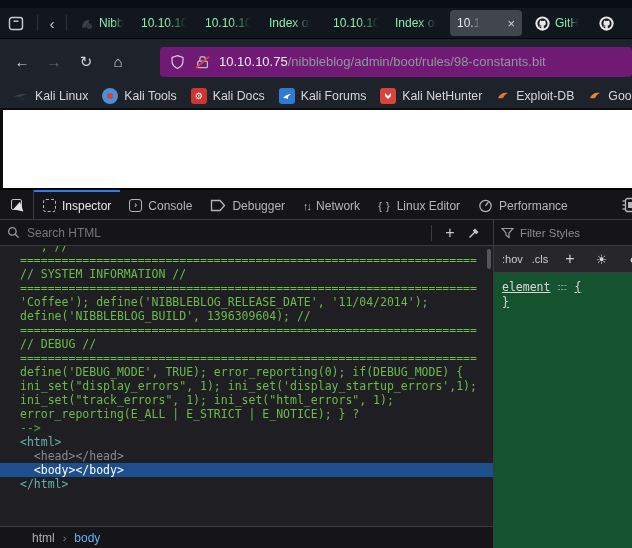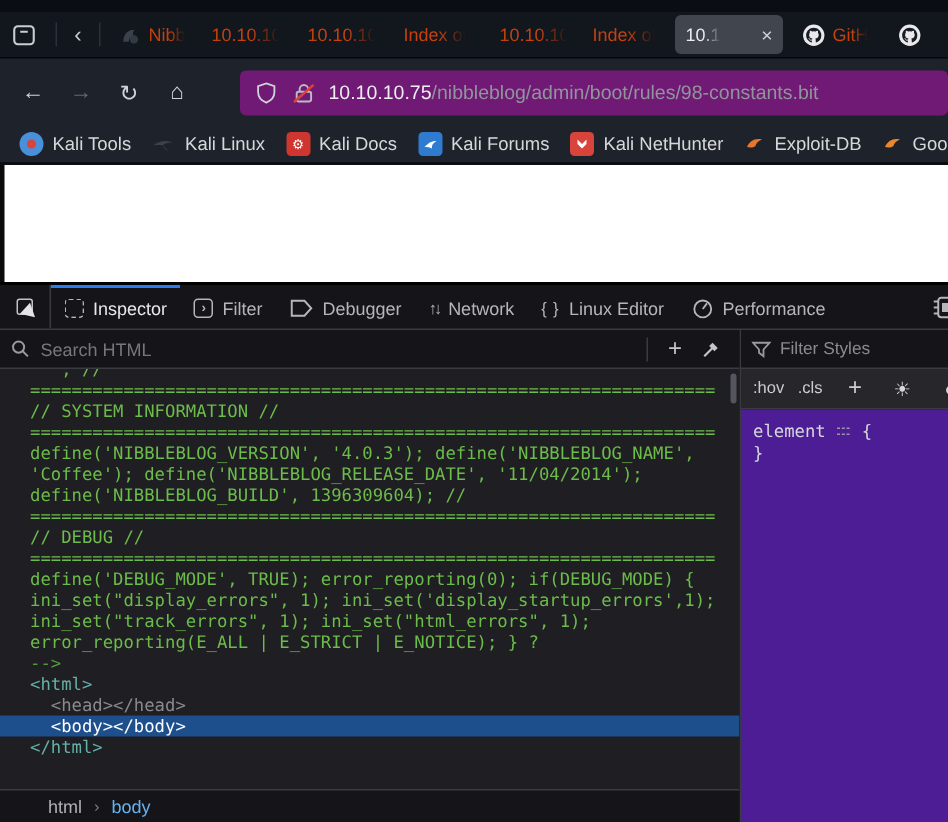--- a/index.html
+++ b/index.html
@@ -7,21 +7,21 @@
               font-family:"Liberation Sans", sans-serif; }
   .screen { width:632px; height:548px; display:flex; flex-direction:column; }
 
   
   .top-strip { height:8px; background:#0a0d13; }
   .tab-bar { height:30px; background:#12161d; display:flex; align-items:center; overflow:hidden; }
   .fxview { width:38px; display:flex; justify-content:center; }
   .tb-sep { width:1px; height:16px; background:#2b313a; margin:0 5px; }
   .tab-scroll-left { width:22px; color:#c9ced4; font-size:15px; text-align:center; }
   .tab { height:30px; display:flex; align-items:center; padding:0 7px; gap:5px;
-         color:#c2410c; font-size:12px; flex:none; cursor:default; }
+         color:#86efac; font-size:12px; flex:none; cursor:default; }
   .tab .tlabel { white-space:nowrap; overflow:hidden;
          -webkit-mask-image:linear-gradient(90deg,#000 55%,transparent 97%);
                  mask-image:linear-gradient(90deg,#000 55%,transparent 97%); }
   .t1{width:62px}.t2{width:64px}.t3{width:64px}.t4{width:64px}.t5{width:62px}.t6{width:58px}
   .t8{width:64px; margin-left:6px}.t9{width:40px}
   .tab.active { width:72px; height:26px; margin-left:4px; background:#41464e; border-radius:4px;
                 color:#e9ebee;gap:24px; }
   .tab.active .tlabel{ -webkit-mask-image:linear-gradient(90deg,#000 45%,transparent 90%);
                        mask-image:linear-gradient(90deg,#000 45%,transparent 90%); }
   .tab-close { margin-left:auto; color:#cfd3d8; font-size:13px; line-height:1; }
@@ -107,22 +107,22 @@
                   font-size:11.5px; margin-left:6px; min-width:0;
                   font-family:"Liberation Sans",sans-serif; }
   .filter-input::placeholder { color:#8a8a90; }
   .pseudo-row { height:27px; background:#26262b; border-bottom:1px solid #3a3a42;
                 display:flex; align-items:center; padding:0 8px; gap:9px; position:relative;
                 overflow:hidden; flex:none; }
   .pseudo-btn { color:#cdcdd1; font-size:11px; }
   .add-rule { color:#cdcdd1; font-size:16px; margin-left:8px; }
   .sun { color:#d7d7db; font-size:13px; margin-left:12px; }
   .moon { position:absolute; right:-6px; color:#d7d7db; font-size:14px; }
-  .rules { flex:1; background:#4c1d95; font-family:"DejaVu Sans Mono", monospace;
-           font-size:11.5px; color:#d7d7db; padding:7px 8px; line-height:15px; }
+  .rules { flex:1; background:#14532d; font-family:"DejaVu Sans Mono", monospace;
+           font-size:11.5px; color:#d7d7db; padding:7px 8px; line-height:15px;text-decoration:underline; }
   .rule-head { display:flex; align-items:center; gap:8px; }
   .dotgrid { width:8px; height:6px; position:relative; display:inline-block; }
   .dotgrid::before { content:""; position:absolute; width:1.6px; height:1.6px; background:#9a9a9e;
      box-shadow:3.2px 0 #9a9a9e, 6.4px 0 #9a9a9e, 0 4px #9a9a9e, 3.2px 4px #9a9a9e, 6.4px 4px #9a9a9e; }
 
   svg { display:block; }
 </style>
 </head>
 <body>
 
@@ -197,30 +197,30 @@
         <line x1="2" y1="14" x2="15" y2="2.6" stroke="#d8433c" stroke-width="1.7"></line>
       </svg>
       <div class="url-text">
         <span class="url-host">10.10.10.75</span><span class="url-path">/nibbleblog/admin/boot/rules/98-constants.bit</span>
       </div>
     </div>
   </div>
 
   <div class="bookmarks-bar">
     <div class="bm">
+      <svg width="16" height="16" viewBox="0 0 16 16">
+        <path d="M1 9c4-3 8-4 13-2-3 0-5 .6-6.5 1.8C9 10.5 10.5 12 12 13c-2.5-1-4-2.5-4.5-4C5.5 8.6 3.2 8.7 1 9z" fill="#39414b"></path>
+      </svg>
+      <span>Kali Linux</span>
+    </div>
+    <div class="bm">
       <span class="bm-ic" style="background:#4a8fd9; border-radius:50%">
           <span style="width:6px;height:6px;background:#d8433c;border-radius:50%"></span>
         </span>
       <span>Kali Tools</span>
-    </div>
-    <div class="bm">
-      <svg width="16" height="16" viewBox="0 0 16 16">
-        <path d="M1 9c4-3 8-4 13-2-3 0-5 .6-6.5 1.8C9 10.5 10.5 12 12 13c-2.5-1-4-2.5-4.5-4C5.5 8.6 3.2 8.7 1 9z" fill="#39414b"></path>
-      </svg>
-      <span>Kali Linux</span>
     </div>
     <div class="bm">
       <span class="bm-ic" style="background:#cf3630">⚙</span>
       <span>Kali Docs</span>
     </div>
     <div class="bm">
       <span class="bm-ic" style="background:#2f7bd0">
         <svg width="10" height="10" viewBox="0 0 10 10">
             <path d="M1 7C4 4 6 3 9 3 6.5 4.5 5.5 6 6 8 4.5 7 3 7 1 7z" fill="#fff"></path>
           </svg>
@@ -259,21 +259,21 @@
         <span class="pick-arrow"></span>
       </div>
       <div class="dt-tab active">
         <span class="ico-box dashed"></span>
         <span>Inspector</span>
       </div>
       <div class="dt-tab">
         <span class="ico-box">
             <span class="gt">›</span>
           </span>
-        <span>Filter</span>
+        <span>Console</span>
       </div>
       <div class="dt-tab">
         <svg width="16" height="13" viewBox="0 0 16 13">
           <path d="M1.5 1.5h8.5l4.5 5-4.5 5H1.5z" fill="none" stroke="#b6b6ba" stroke-width="1.3"></path>
         </svg>
         <span>Debugger</span>
       </div>
       <div class="dt-tab">
         <span class="net-arrows">↑↓</span>
         <span>Network</span>
@@ -317,21 +317,20 @@
               <path d="M8 2.5l3.5 3.5-2.2 2.2L5.8 4.7z" fill="#c6c6ca"></path>
             </svg>
           </div>
         </div>
 
         <div class="markup">
           <div class="ln first">  ', //</div>
           <div class="ln">==================================================================</div>
           <div class="ln">// SYSTEM INFORMATION //</div>
           <div class="ln">==================================================================</div>
-          <div class="ln">define('NIBBLEBLOG_VERSION', '4.0.3'); define('NIBBLEBLOG_NAME',</div>
           <div class="ln">'Coffee'); define('NIBBLEBLOG_RELEASE_DATE', '11/04/2014');</div>
           <div class="ln">define('NIBBLEBLOG_BUILD', 1396309604); //</div>
           <div class="ln">==================================================================</div>
           <div class="ln">// DEBUG //</div>
           <div class="ln">==================================================================</div>
           <div class="ln">define('DEBUG_MODE', TRUE); error_reporting(0); if(DEBUG_MODE) {</div>
           <div class="ln">ini_set("display_errors", 1); ini_set('display_startup_errors',1);</div>
           <div class="ln">ini_set("track_errors", 1); ini_set("html_errors", 1);</div>
           <div class="ln">error_reporting(E_ALL | E_STRICT | E_NOTICE); } ?</div>
           <div class="ln cdim">--&gt;</div>

